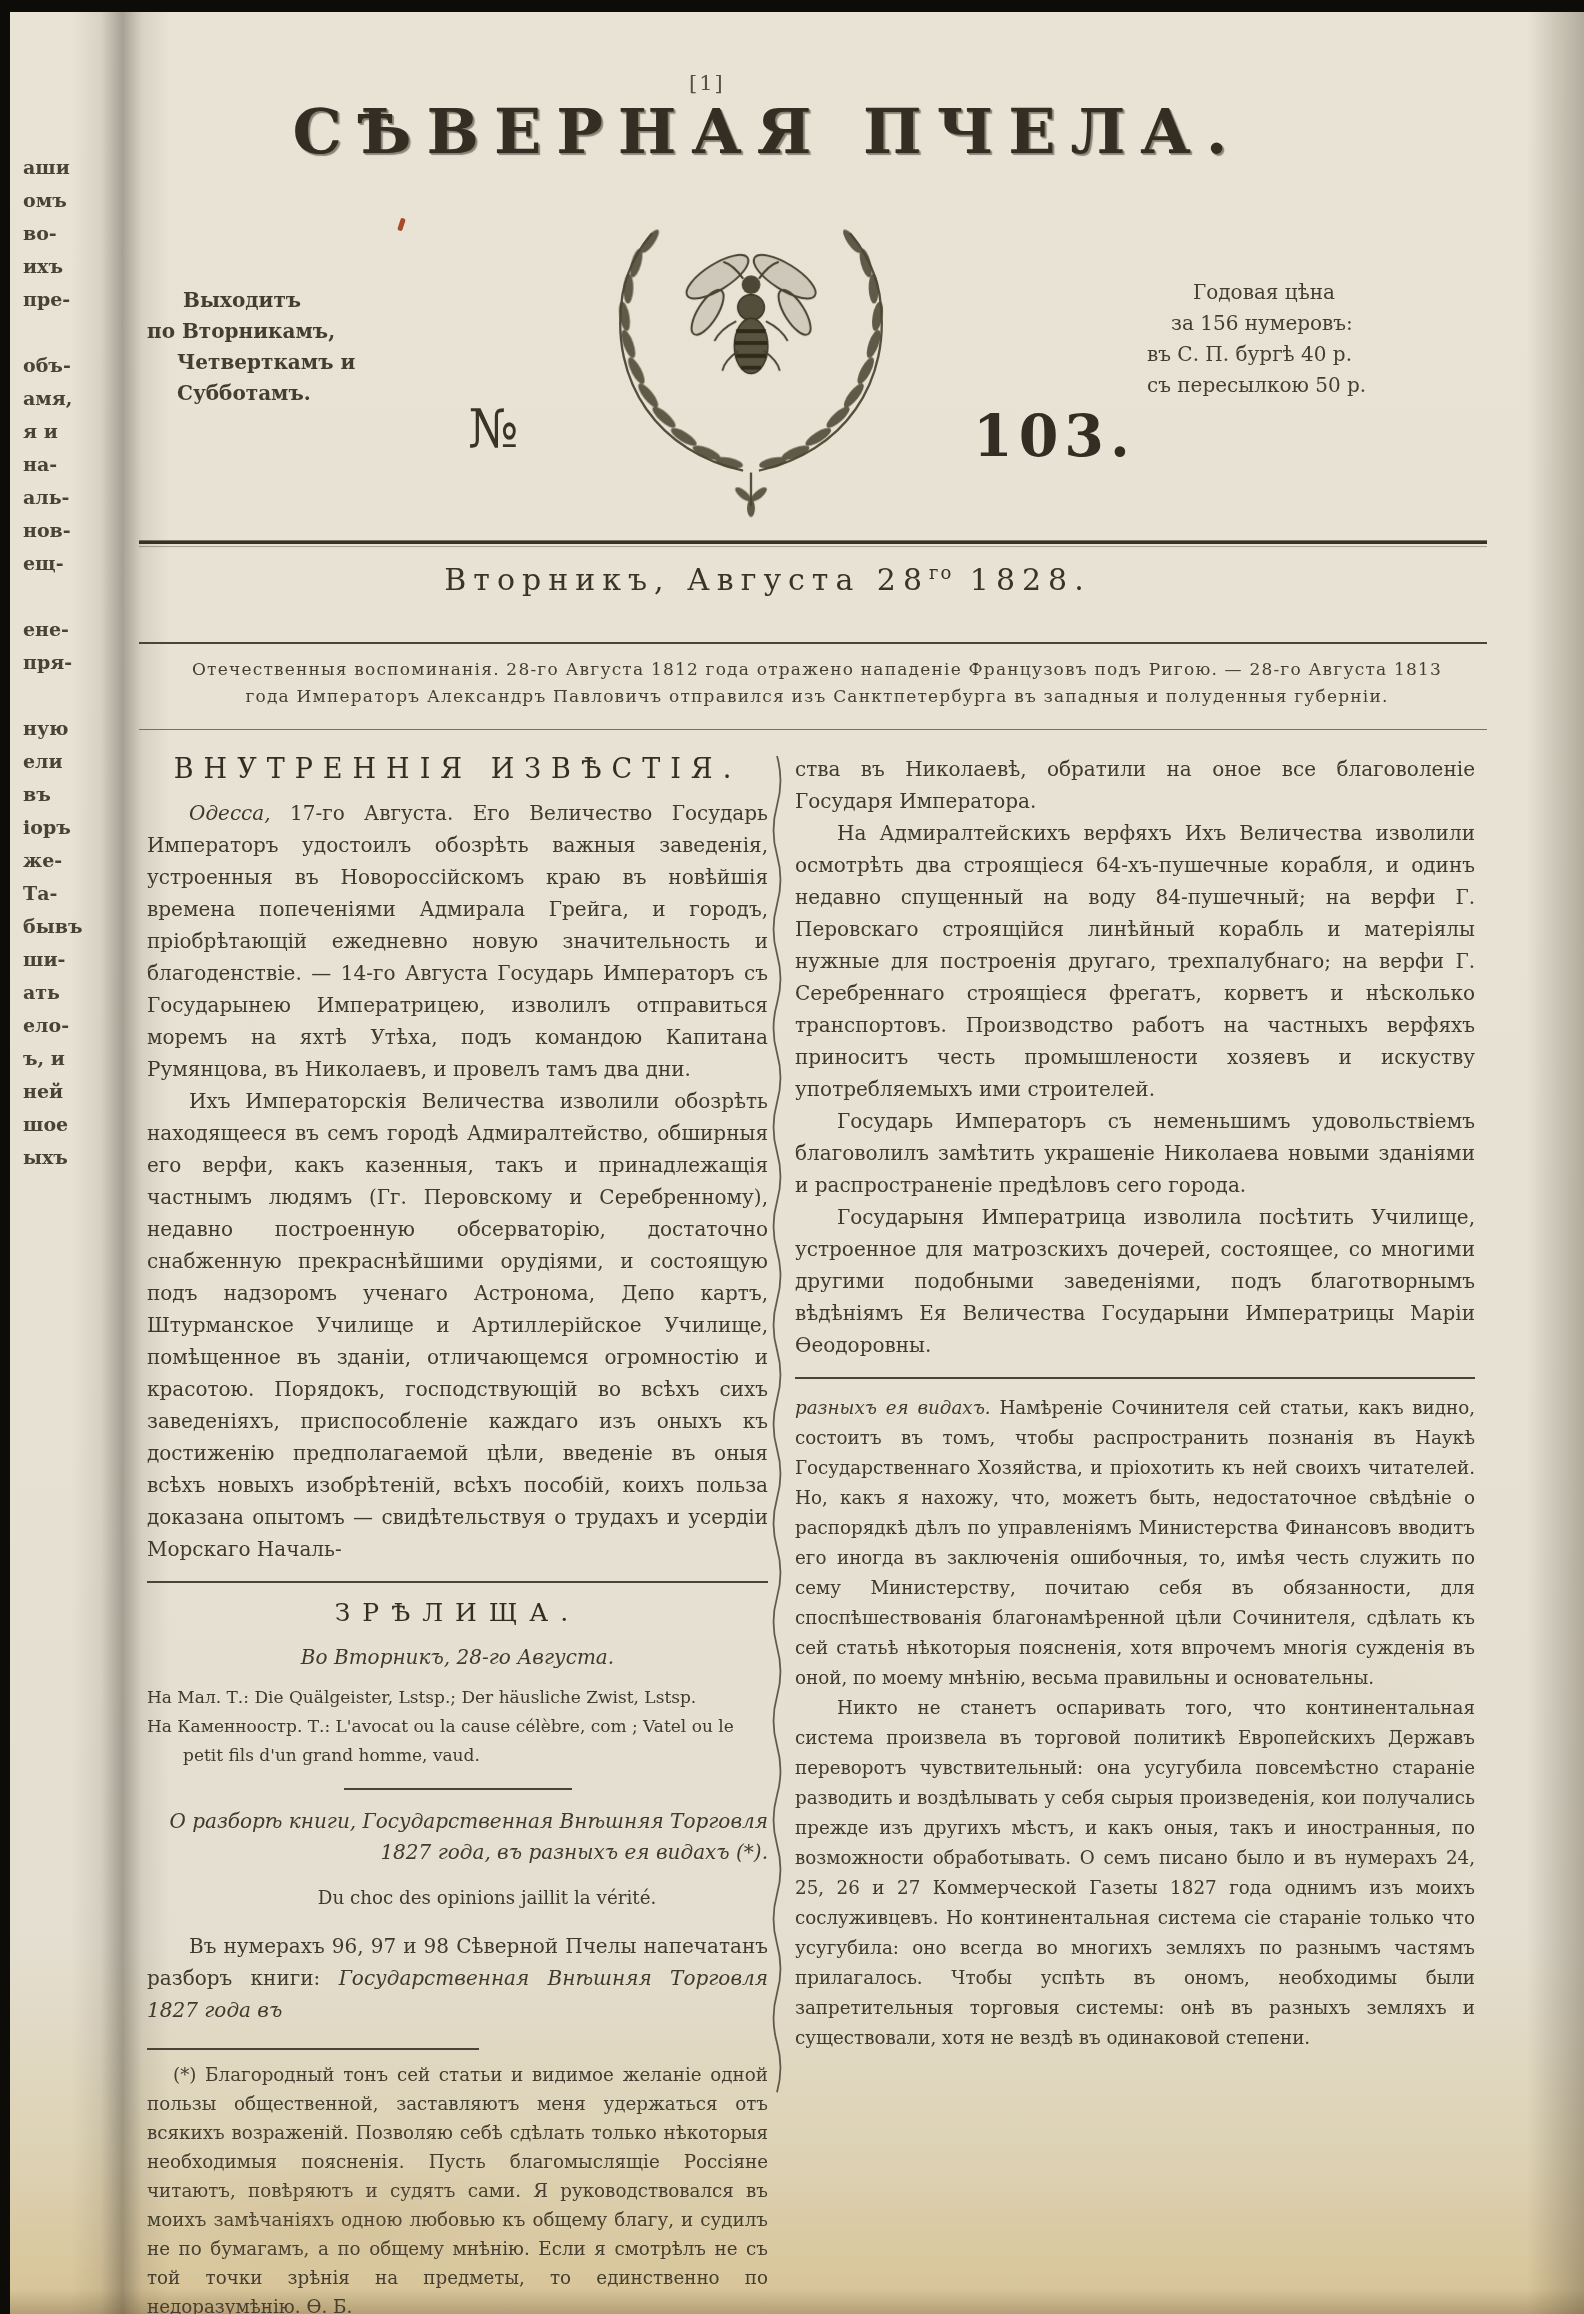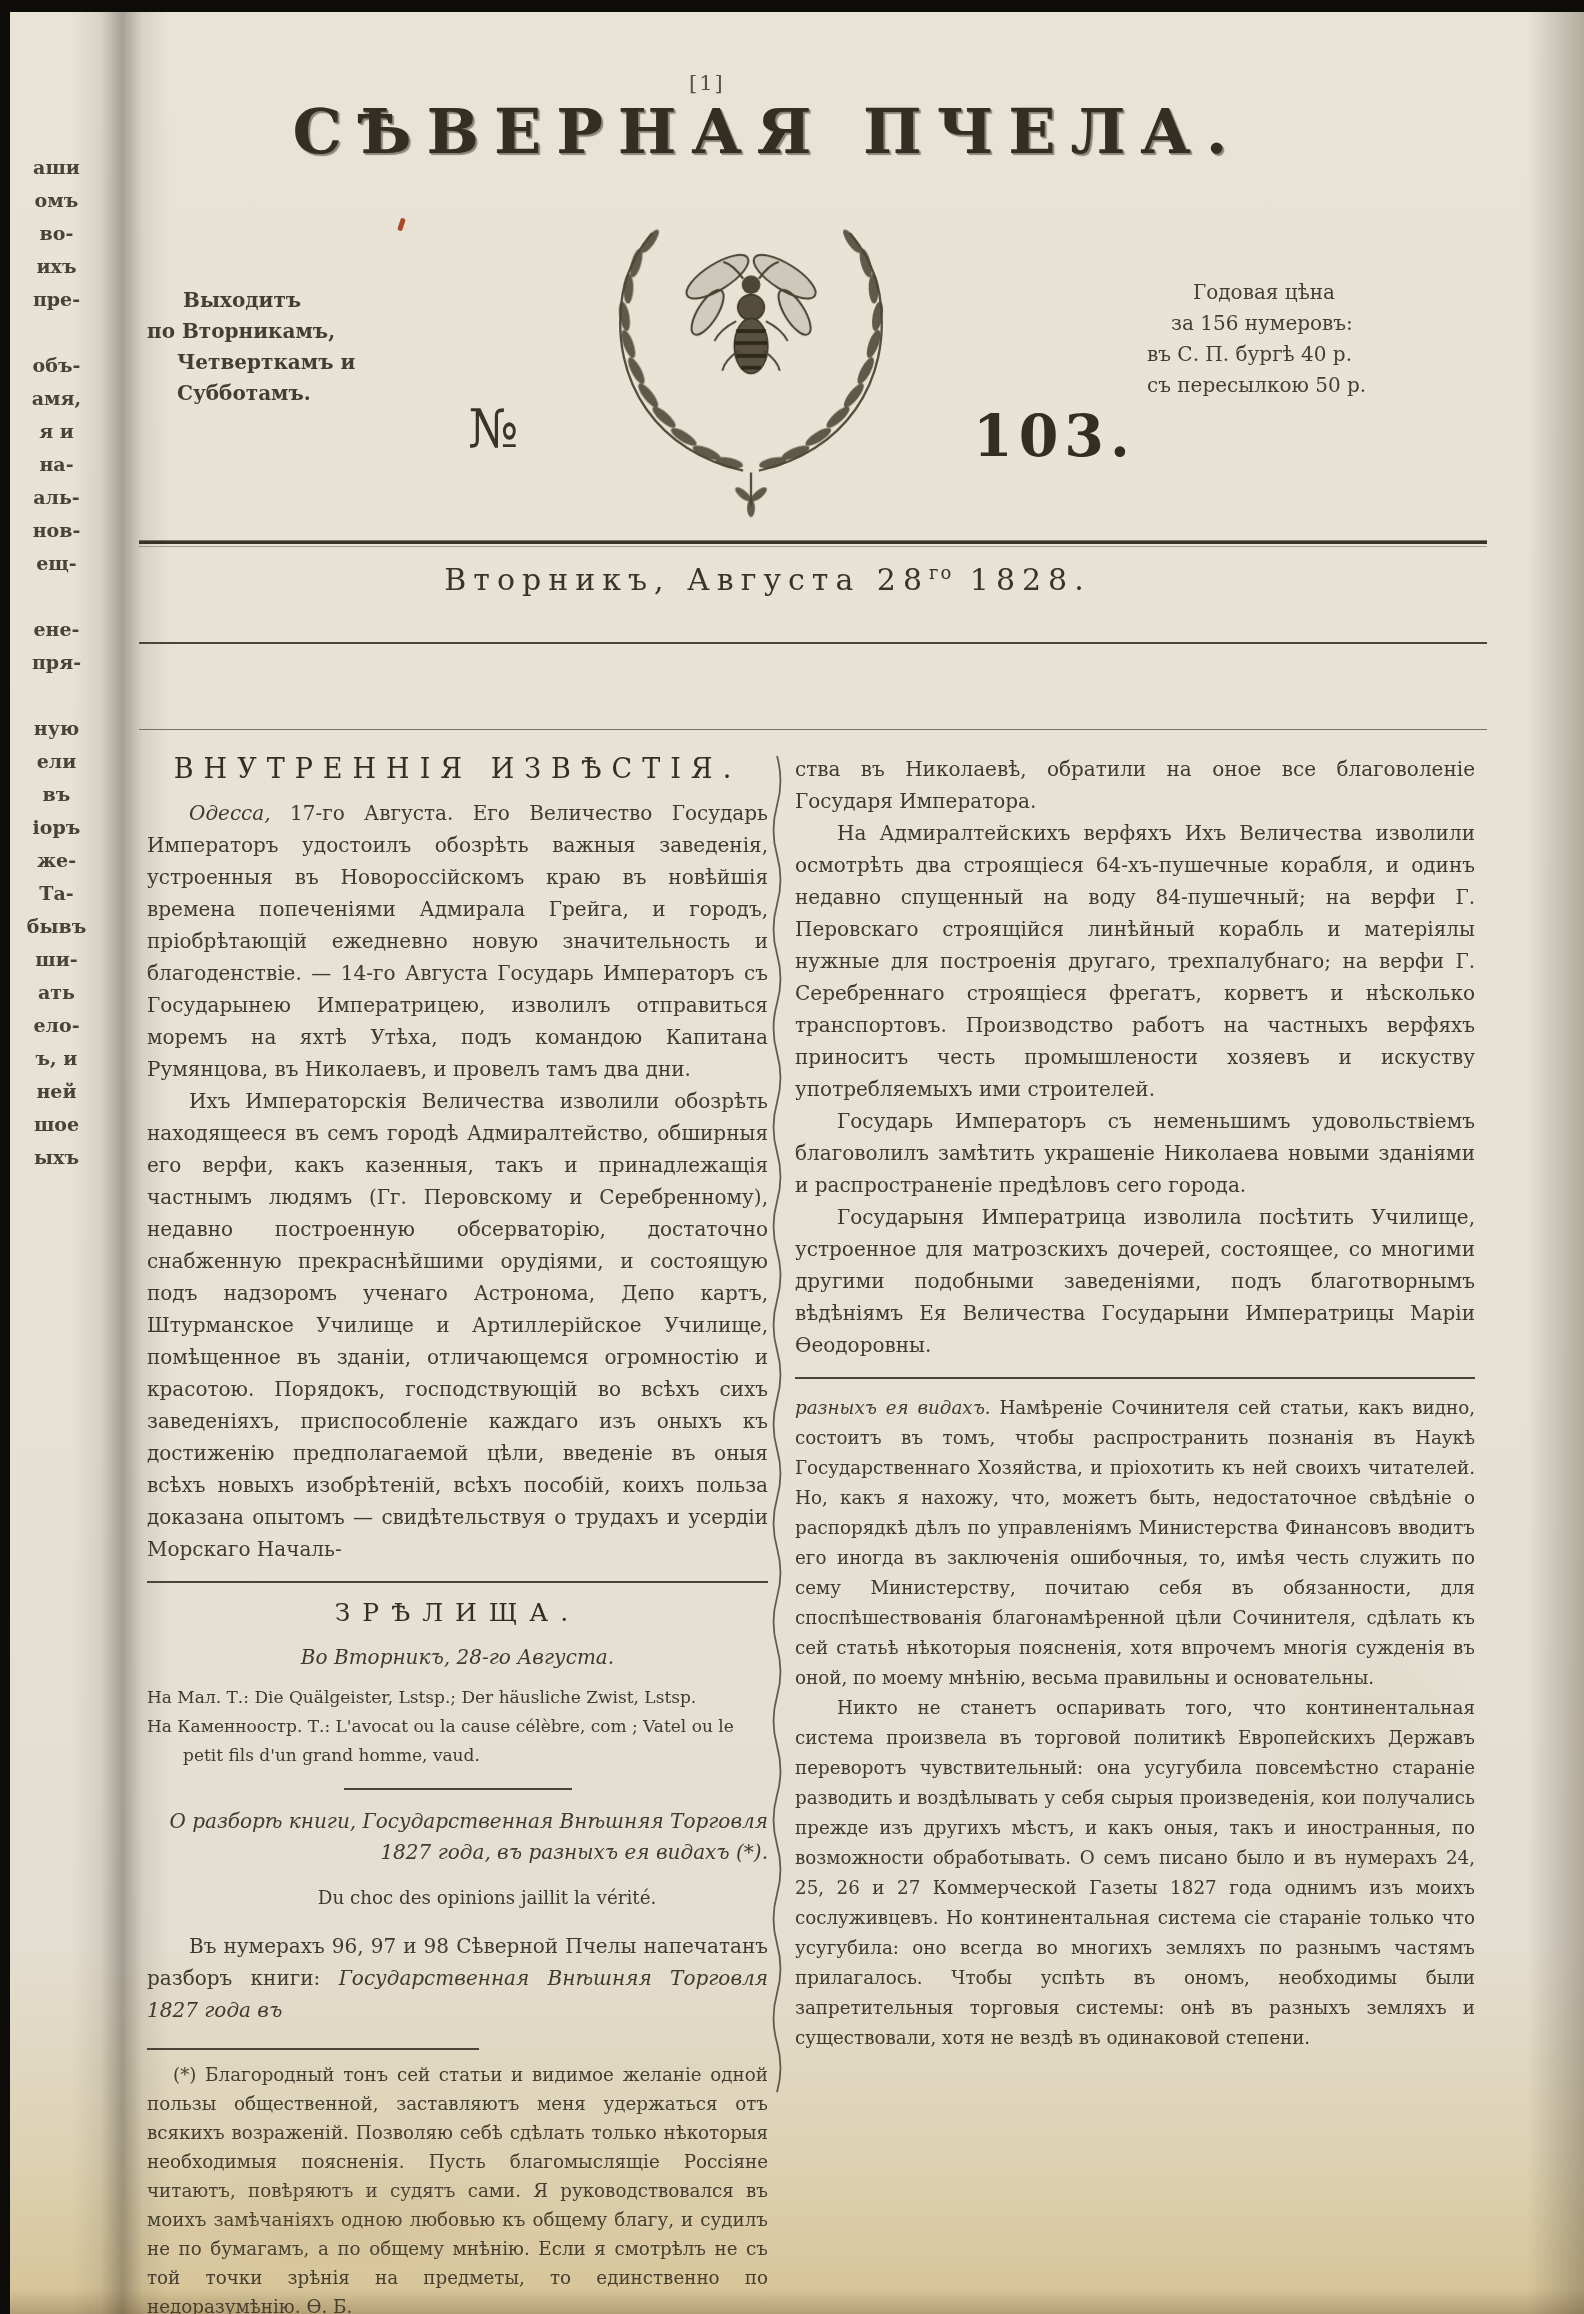--- a/index.html
+++ b/index.html
@@ -8,21 +8,21 @@
   .page{position:absolute;left:10px;top:12px;width:1574px;height:2303px;
         background:linear-gradient(180deg,#e8e3d5 0%,#e6e1d3 62%,#e4ded0 84%,#ddd2b4 93%,#d7c294 100%);}
   
   .gutter{position:absolute;left:61px;top:0;width:99px;height:100%;
           background:linear-gradient(90deg,rgba(0,0,0,0) 0%,rgba(71,62,48,.10) 30%,rgba(40,34,24,.34) 52%,rgba(71,62,48,.10) 72%,rgba(0,0,0,0) 100%);}
   .shadow-right{position:absolute;right:0;top:0;width:57px;height:100%;
           background:linear-gradient(90deg,rgba(0,0,0,0),rgba(56,46,30,.30));}
   .shadow-bottom{position:absolute;left:0;bottom:0;width:100%;height:26px;
           background:linear-gradient(180deg,rgba(0,0,0,0),rgba(84,64,36,.28));}
   
-  .margin-frags{position:absolute;left:6px;top:139px;width:81px;text-align:center;
+  .margin-frags{position:absolute;left:13px;top:139px;width:81px;text-align:left;
           font-weight:bold;font-size:19px;color:#4a4335;}
   .margin-frags .mfrag{min-height:33px;line-height:33px;}
   .content{position:absolute;left:129px;top:0;width:1356px;height:100%;}
   .abs{position:absolute;}
   .page-marker{left:550px;top:59px;font-size:21px;letter-spacing:2px;color:#56503f;}
   .title{left:0;top:83px;width:1257px;margin:0;text-align:center;font-size:62px;font-weight:bold;
          letter-spacing:15px;color:#332d23;
          text-shadow:1px 1px 0 #8a8270,2px 2px 1px rgba(30,25,15,.45);}
   .schedule{left:8px;top:273px;font-size:20px;font-weight:bold;line-height:31px;color:#453e30;}
   .schedule .frag-line:nth-child(1){padding-left:36px;}
@@ -183,20 +183,24 @@
       </svg>
 
       <div class="abs rule-double"></div>
 
       <div class="abs dateline">
         <span>Вторникъ, Августа 28</span><sup>го</sup><span> 1828.</span>
       </div>
 
       <div class="abs rule-thin r1"></div>
 
+      <div class="abs memorial">
+          <div class="memorial-line">Отечественныя воспоминанія. 28-го Августа 1812 года отражено нападеніе Французовъ подъ Ригою. — 28-го Августа 1813</div>
+          <div class="memorial-line">года Императоръ Александръ Павловичъ отправился изъ Санктпетербурга въ западныя и полуденныя губерніи.</div>
+        </div>
 
       <div class="abs rule-hair r2"></div>
 
       <div class="col col-left">
         <h2 class="sect-head">ВНУТРЕННІЯ ИЗВѢСТІЯ.</h2>
         <p class="para indent"><i>Одесса,</i><span> 17-го Августа. Его Величество Государь Императоръ удостоилъ обозрѣть важныя заведенія, устроенныя въ Новороссійскомъ краю въ новѣйшія времена попеченіями Адмирала Грейга, и городъ, пріобрѣтающій ежедневно новую значительность и благоденствіе. — 14-го Августа Государь Императоръ съ Государынею Императрицею, изволилъ отправиться моремъ на яхтѣ Утѣха, подъ командою Капитана Румянцова, въ Николаевъ, и провелъ тамъ два дни.</span></p>
         <p class="para indent">Ихъ Императорскія Величества изволили обозрѣть находящееся въ семъ городѣ Адмиралтейство, обширныя его верфи, какъ казенныя, такъ и принадлежащія частнымъ людямъ (Гг. Перовскому и Серебренному), недавно построенную обсерваторію, достаточно снабженную прекраснѣйшими орудіями, и состоящую подъ надзоромъ ученаго Астронома, Депо картъ, Штурманское Училище и Артиллерійское Училище, помѣщенное въ зданіи, отличающемся огромностію и красотою. Порядокъ, господствующій во всѣхъ сихъ заведеніяхъ, приспособленіе каждаго изъ оныхъ къ достиженію предполагаемой цѣли, введеніе въ оныя всѣхъ новыхъ изобрѣтеній, всѣхъ пособій, коихъ польза доказана опытомъ — свидѣтельствуя о трудахъ и усердіи Морскаго Началь-</p>
 
         <div class="rule-thin sect"></div>
 

